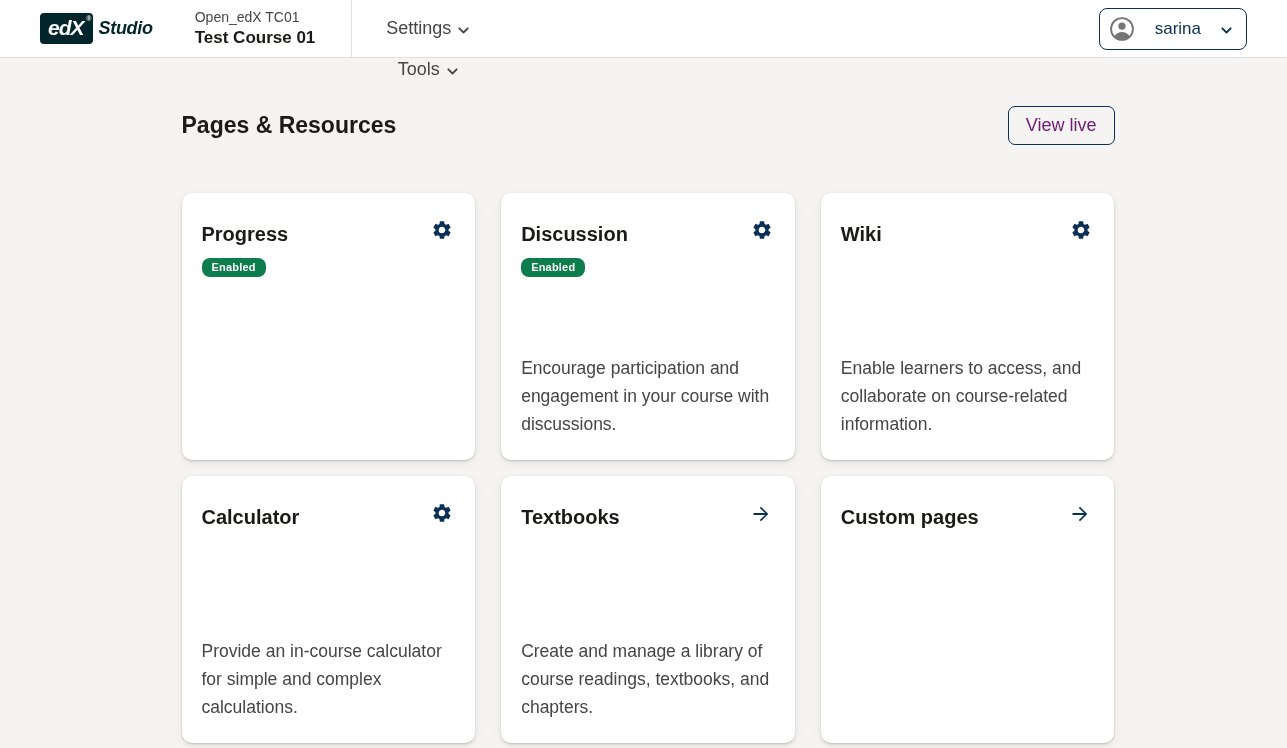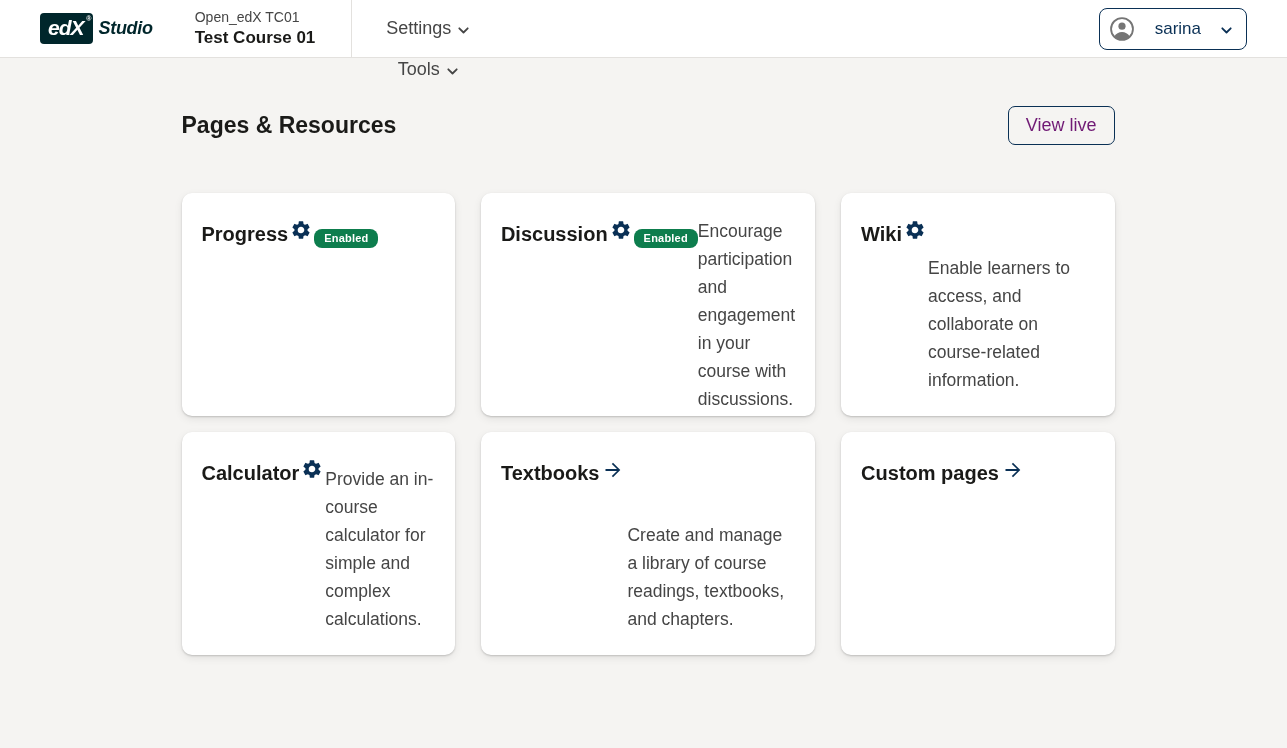--- a/index.html
+++ b/index.html
@@ -99,24 +99,24 @@
   .cards {
     display: grid;
     grid-template-columns: repeat(3, 1fr);
     gap: 16px 26px;
     padding-bottom: 60px;
   }
   .card {
     background: #ffffff;
     border-radius: 10px;
     box-shadow: 0 1px 2px rgba(0,0,0,0.18), 0 3px 8px rgba(0,0,0,0.08);
-    height: 223px;
+    height: 267px;
     padding: 24px 20px 22px 20px;
     display: flex;
-    flex-direction: row;
+    flex-direction: column;
     cursor: pointer;
   }
   .card-head {
     display: flex; align-items: flex-start; justify-content: space-between;
   }
   .card-title { font-size: 20px; font-weight: 700; color: #1a1a18; padding-top: 6px; }
   .icon-btn {
     background: none; border: none; padding: 2px; cursor: pointer;
     color: #0a3055; line-height: 0;
   }

